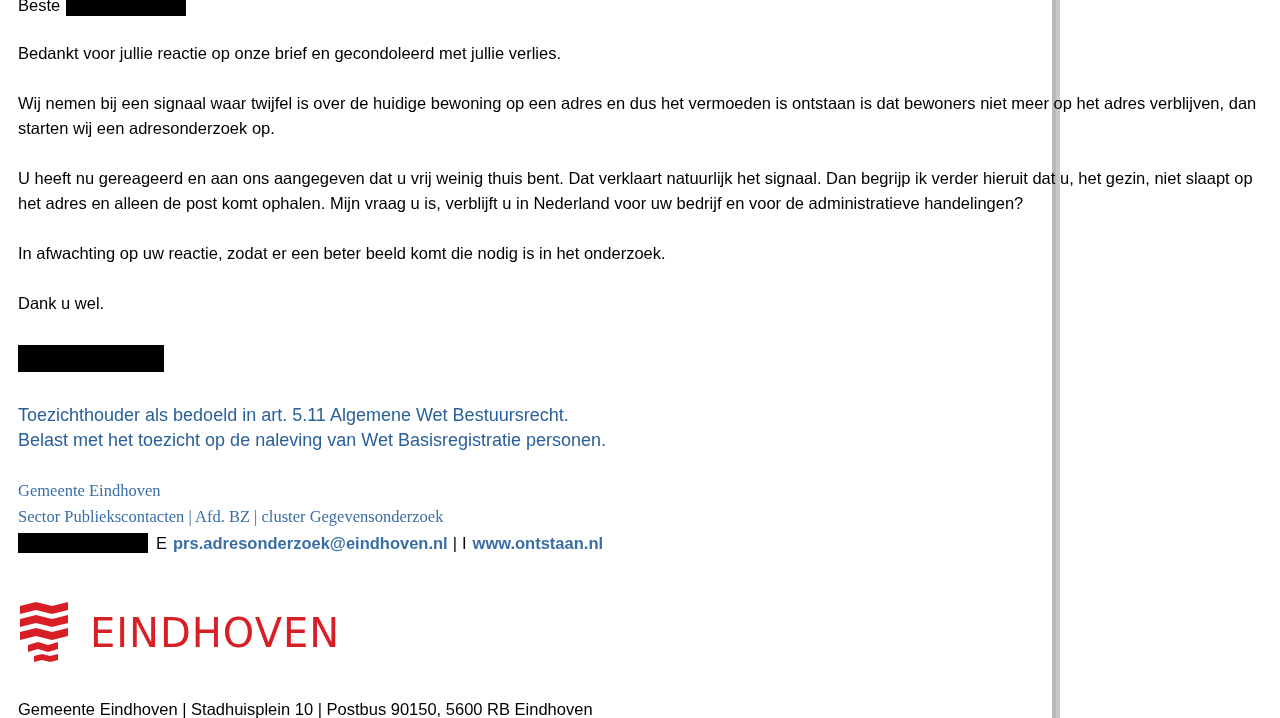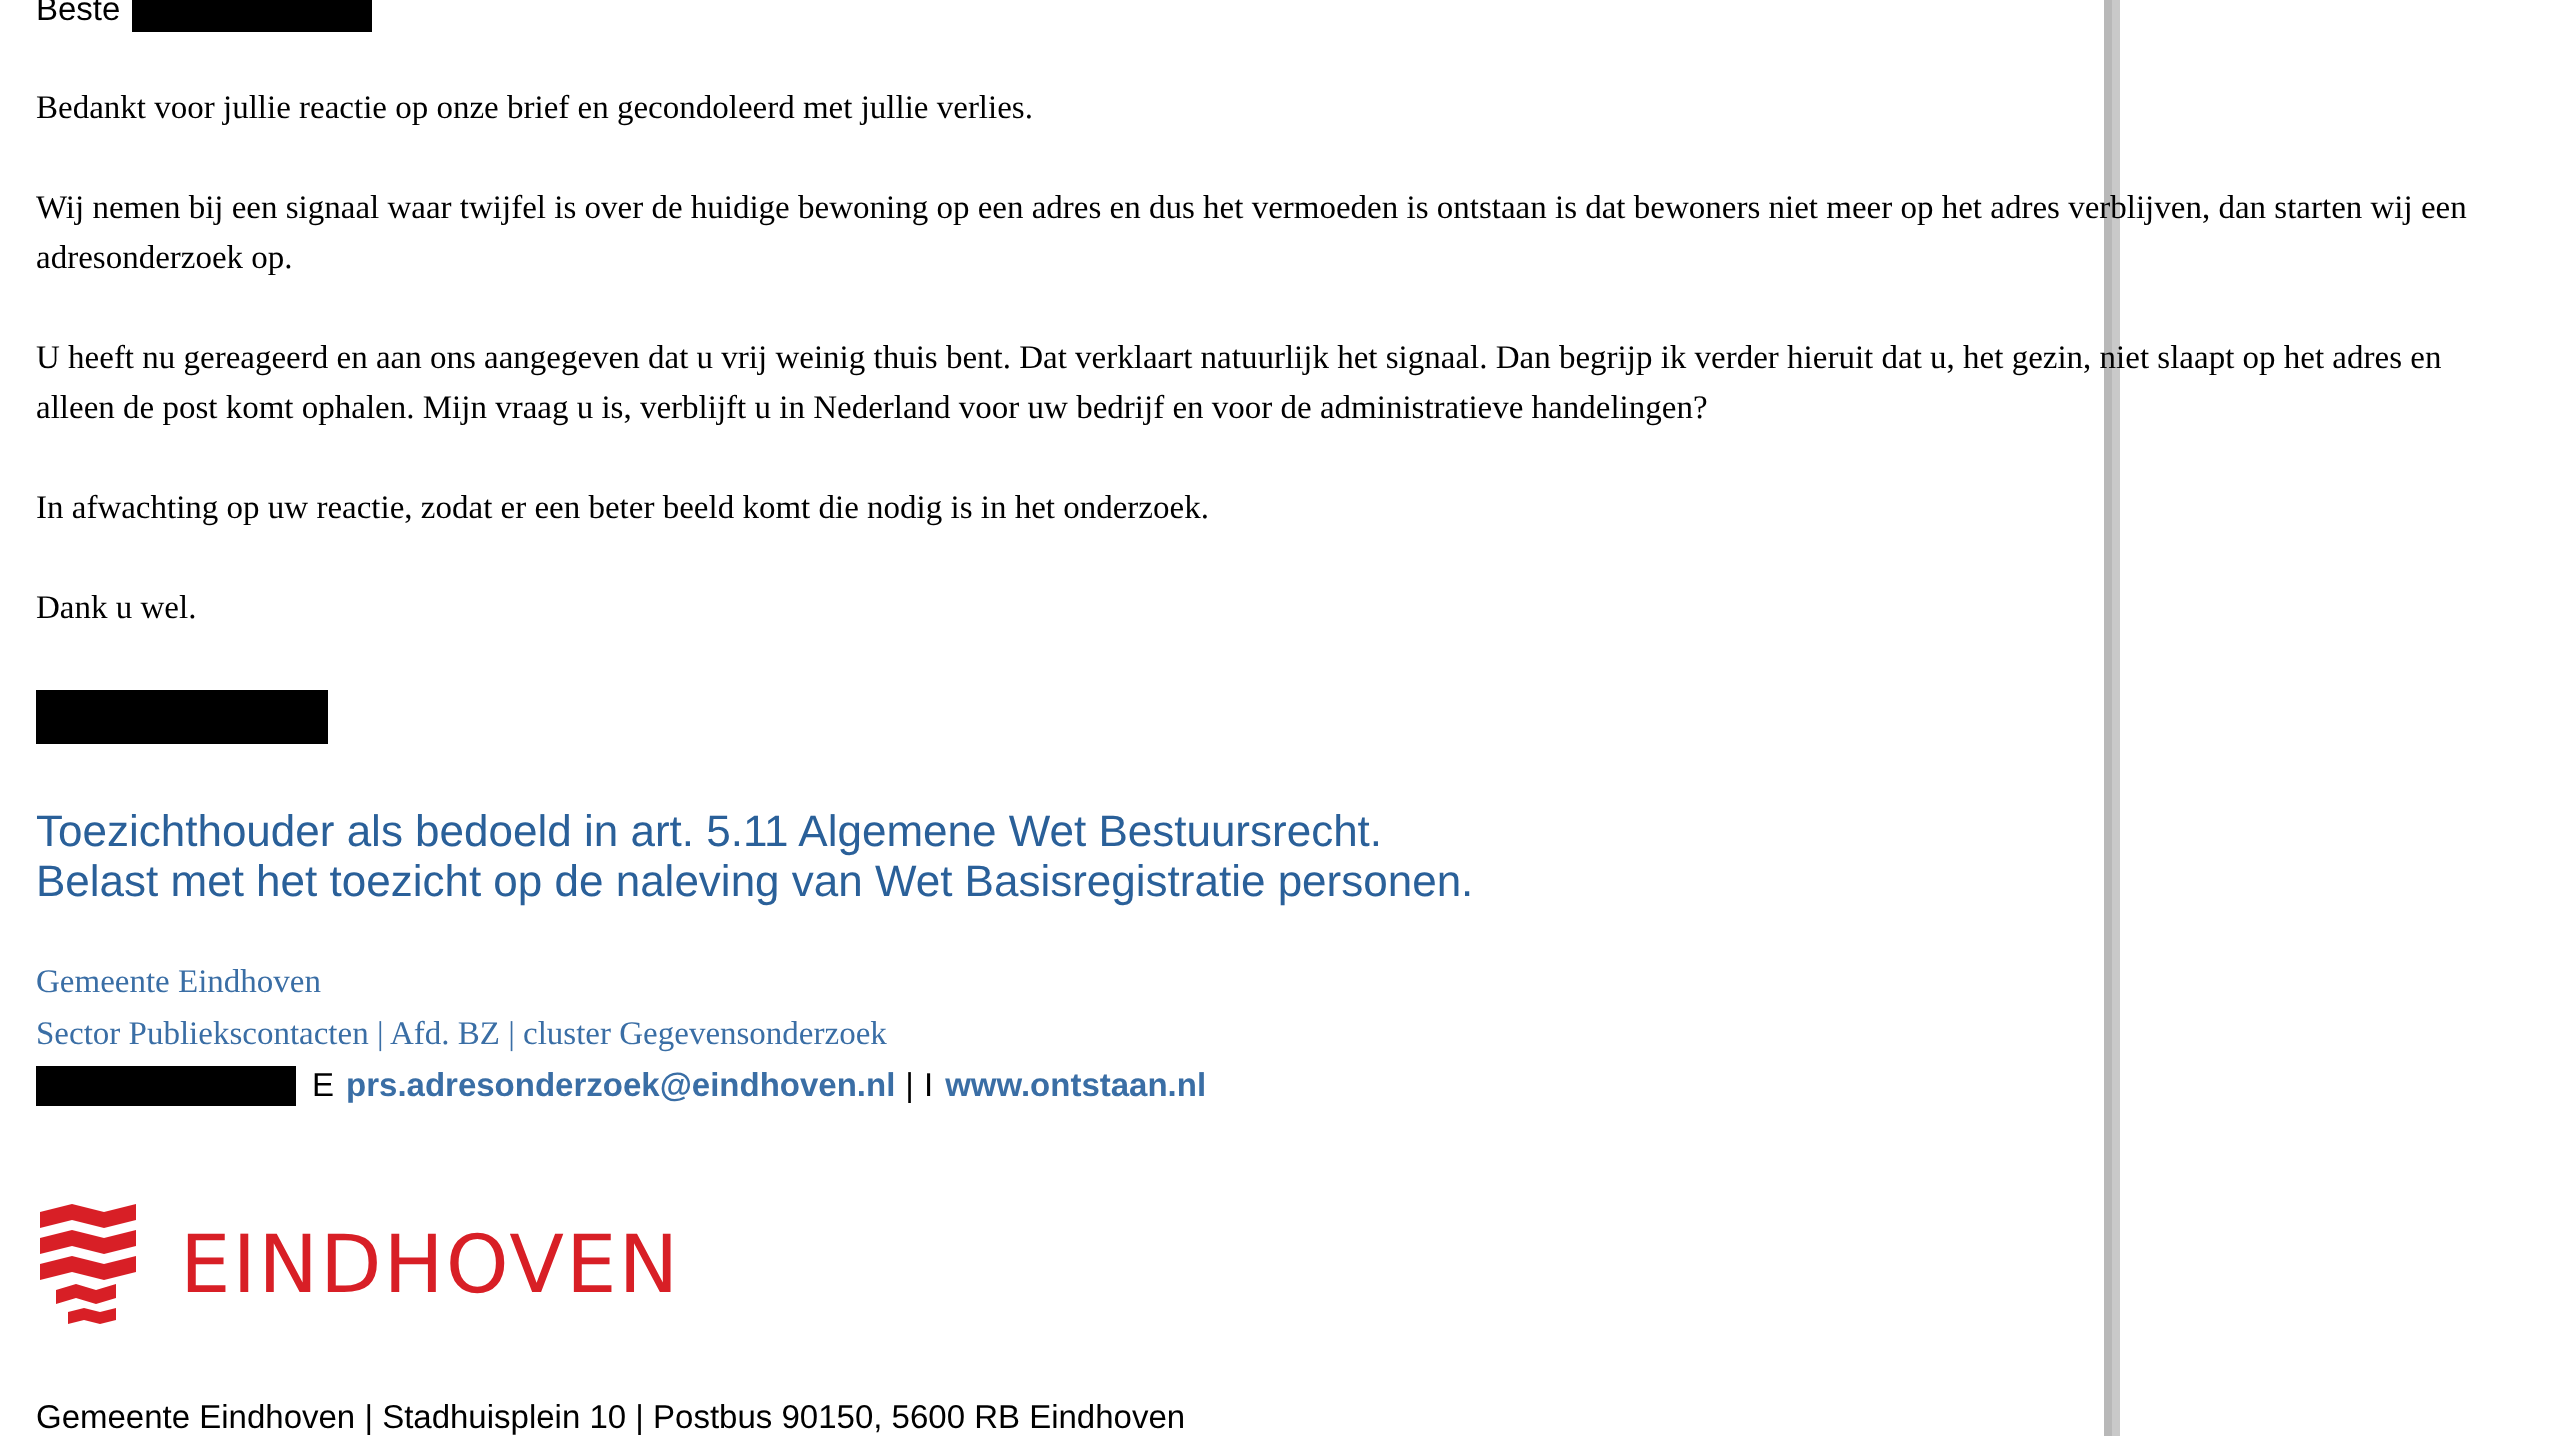--- a/index.html
+++ b/index.html
@@ -58,37 +58,36 @@
     width: 120px;
     height: 24px;
     margin-left: 6px;
     margin-top: -2px;
   }
   p.para {
     font-size: 16.5px;
     line-height: 25px;
     margin: 0 0 0 0;
     color: #000000;
-    font-family: Liberation Serif, serif;
   }
   .spacer-line {
     height: 25px;
   }
   .bold {
     font-weight: bold;
   }
   .redact-block {
     width: 146px;
     height: 27px;
     background: #000000;
     margin-top: 4px;
     margin-bottom: 6px;
   }
   .link-line {
-    font-size: 22px;
+    font-size: 18px;
     line-height: 25px;
     color: #2a6099;
   }
   .link-blue {
     color: #3a6ea5;
     text-decoration: none;
     font-weight: bold;
   }
   .dept-line {
     font-size: 16.5px;

